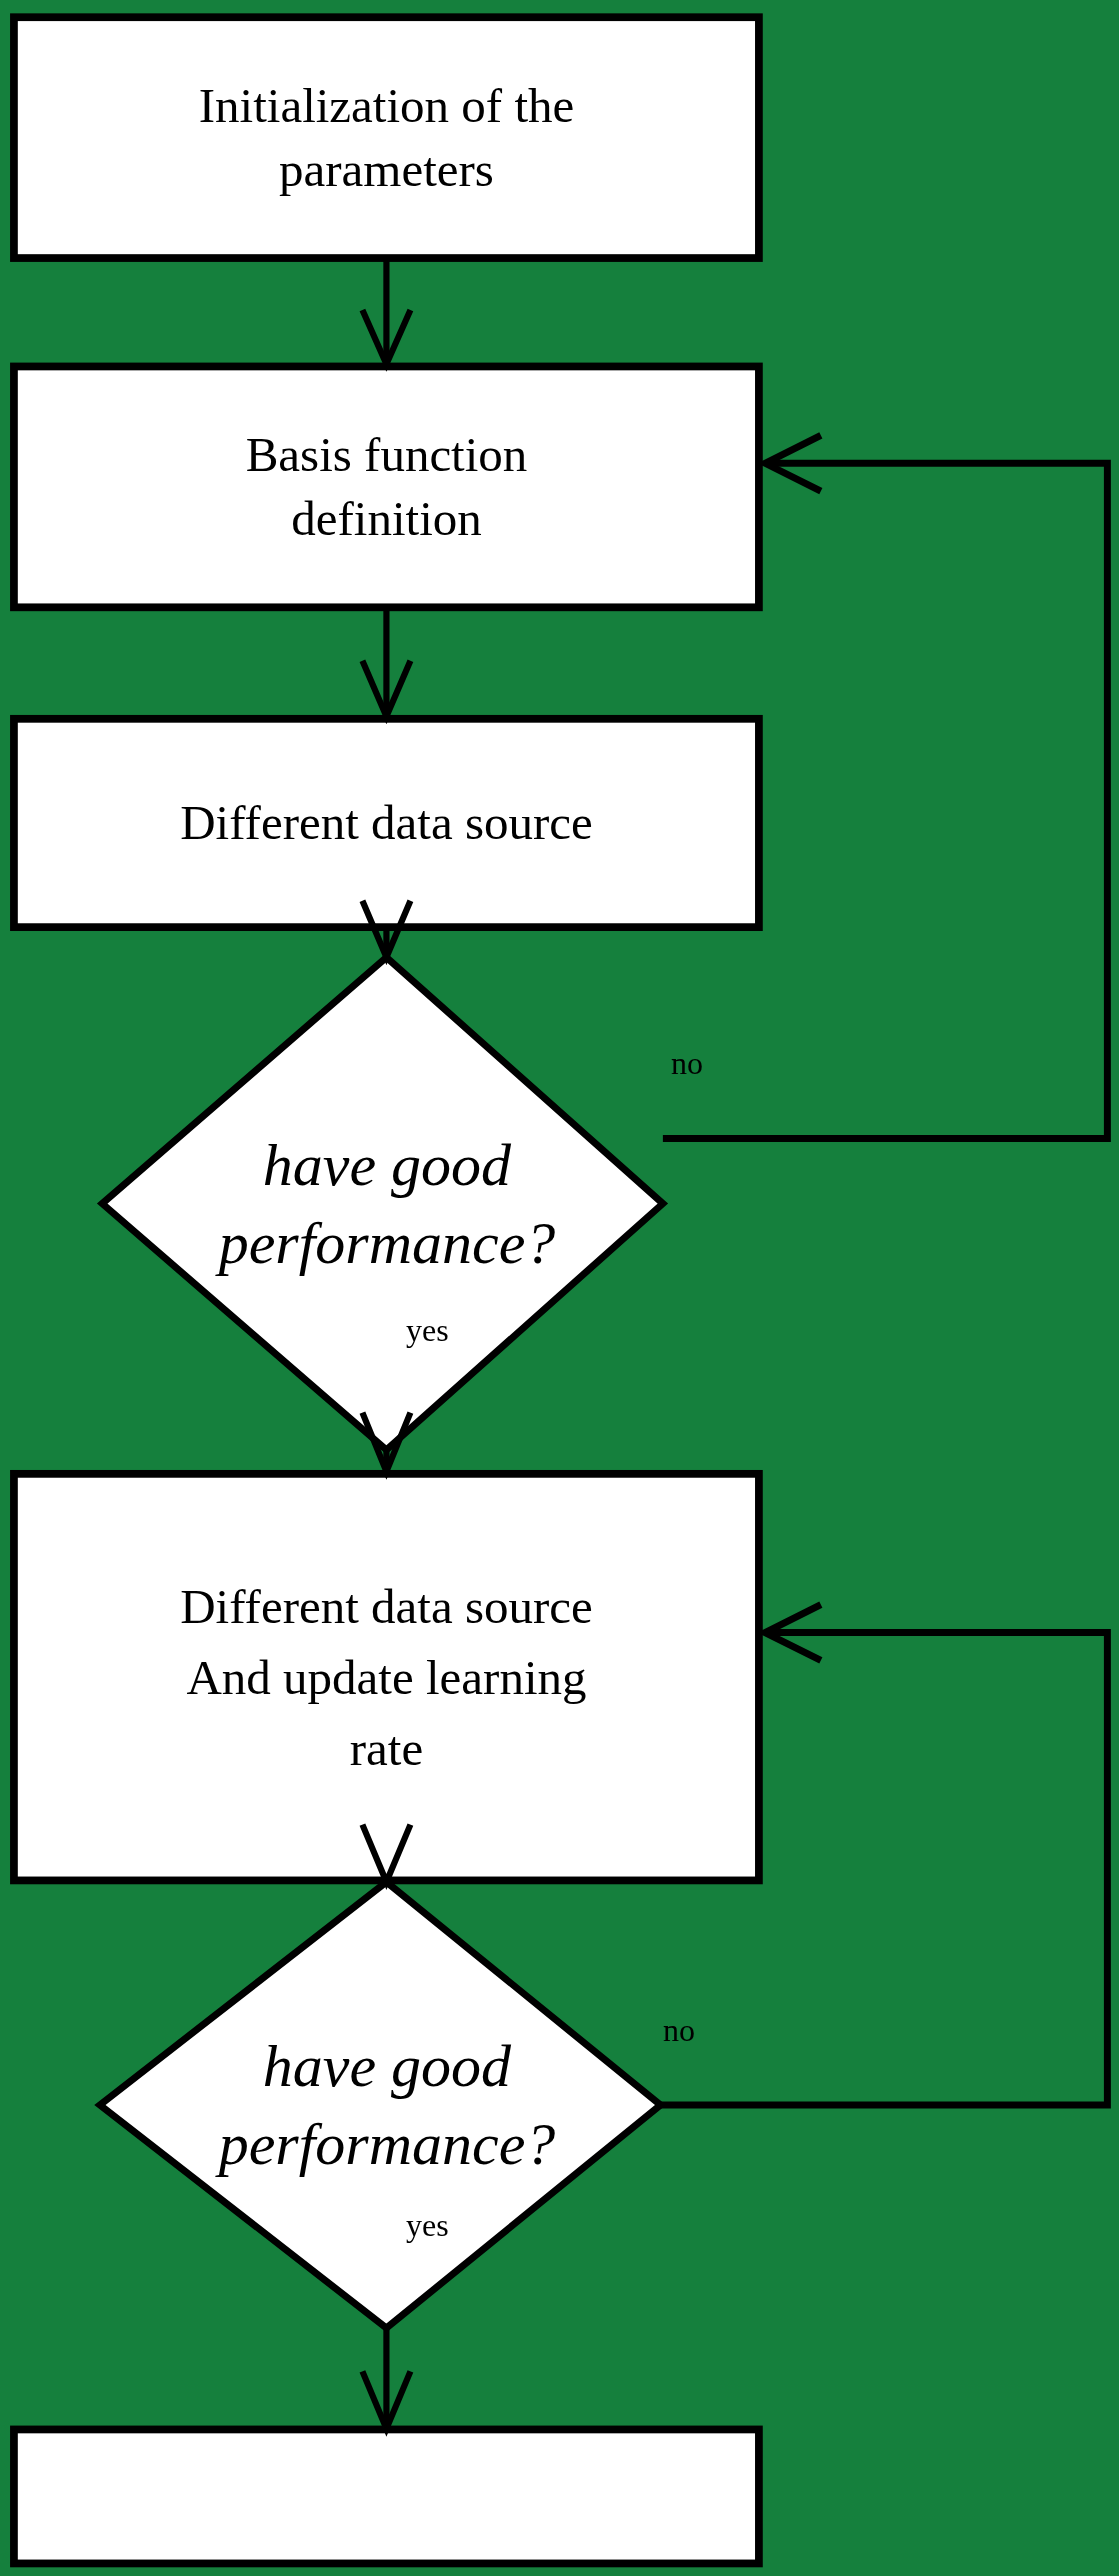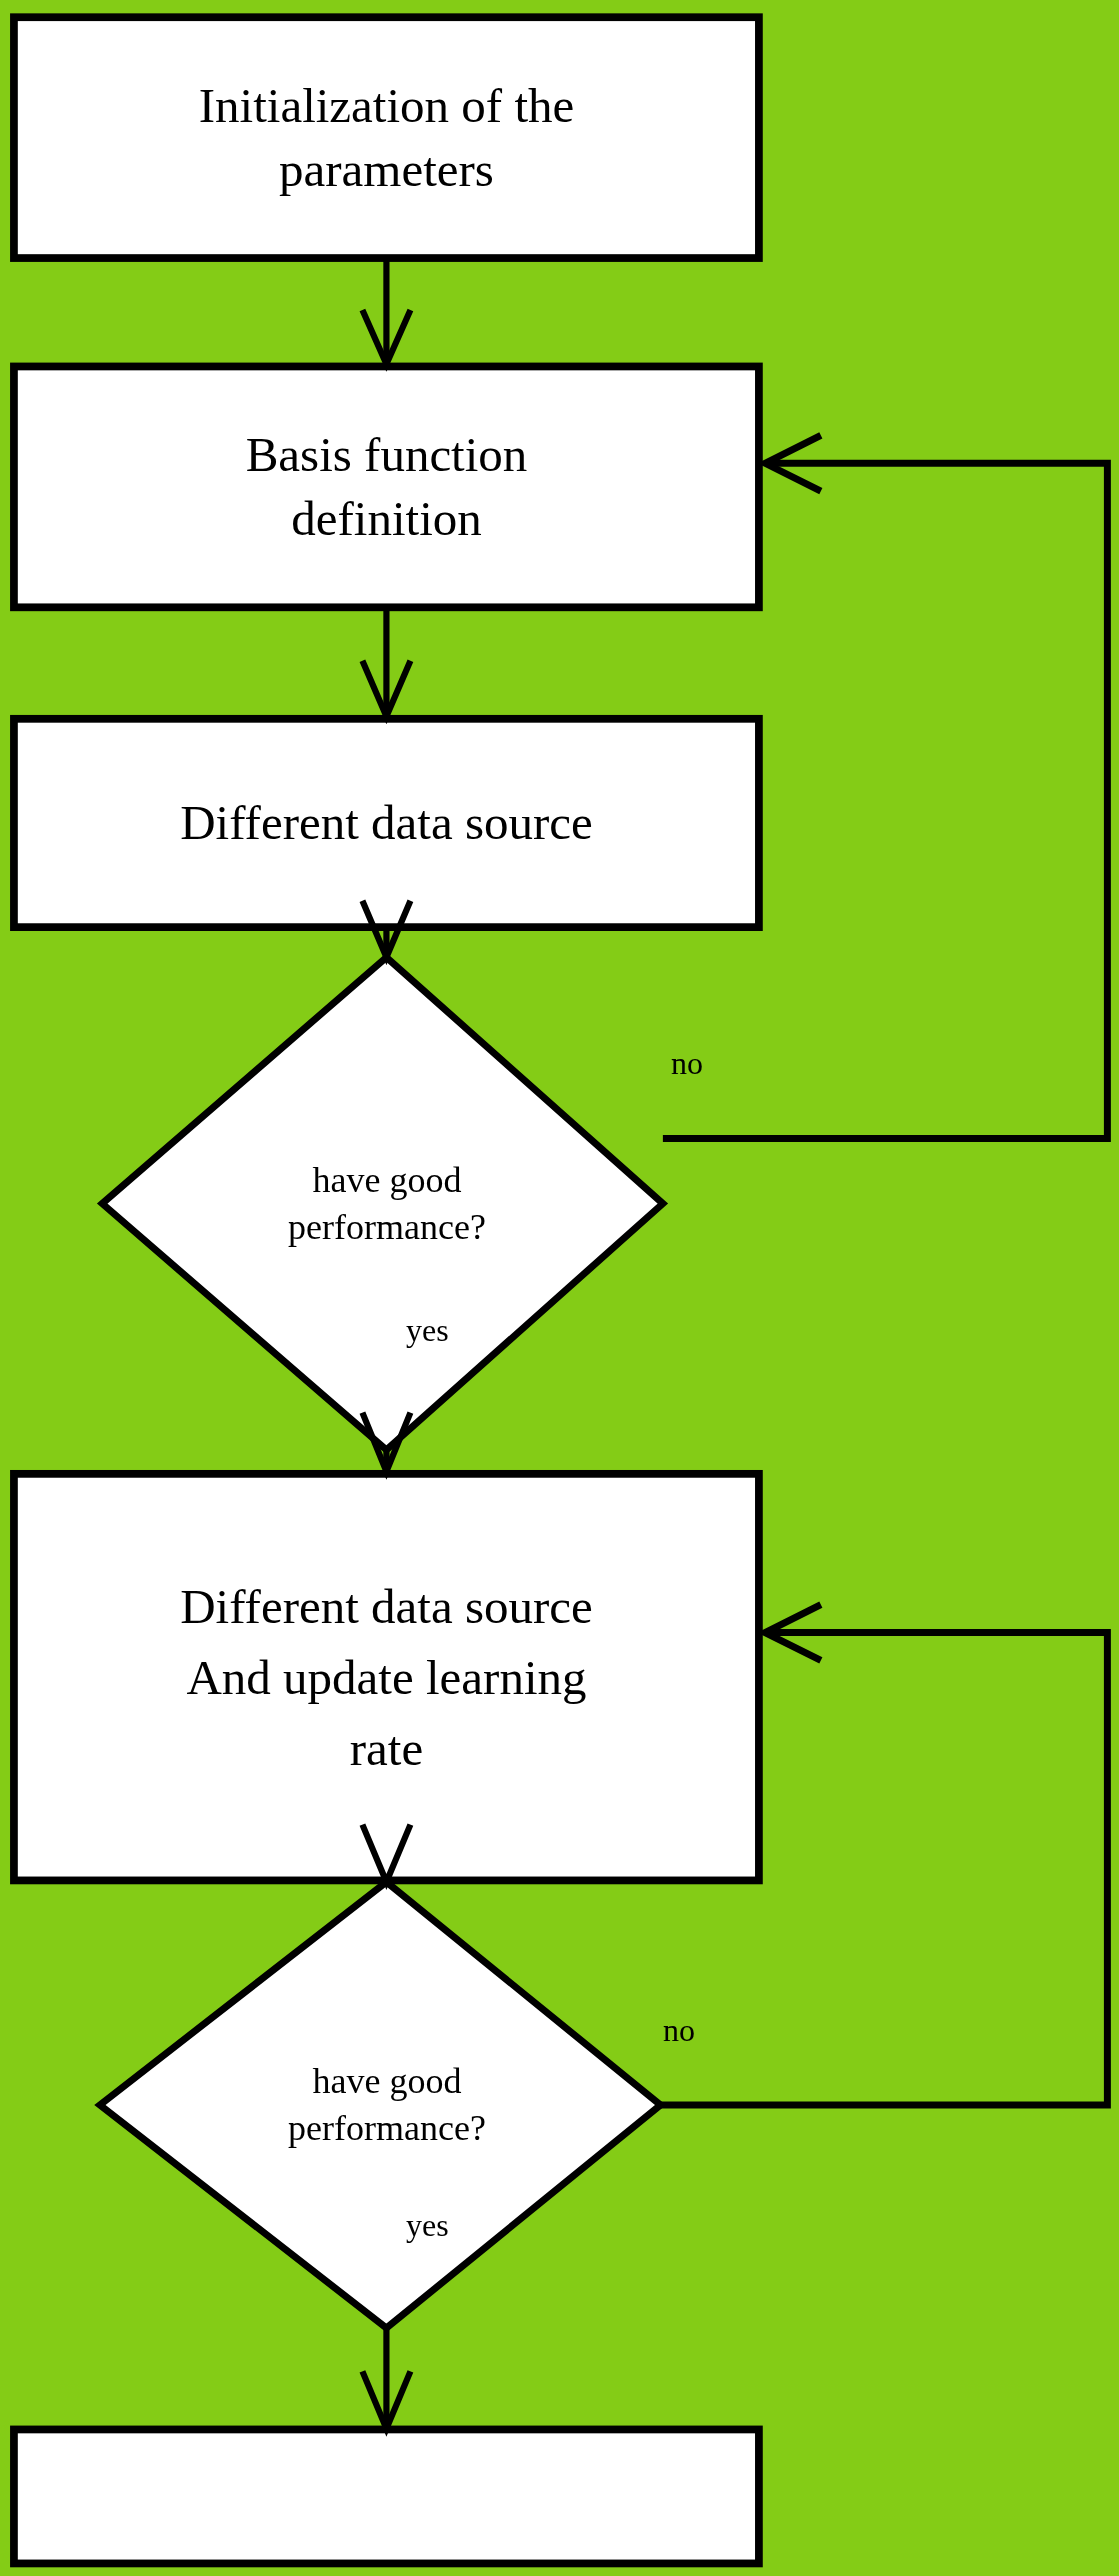--- a/index.html
+++ b/index.html
@@ -9,21 +9,21 @@
     background: #ffffff;
   }
   body {
     font-family: "Liberation Serif", "DejaVu Serif", serif;
     color: #000000;
   }
   #flowchart-root {
     position: relative;
     width: 1119px;
     height: 2576px;
-    background: #84cc16;
+    background: #15803d;
     overflow: hidden;
   }
   #flow-svg {
     position: absolute;
     left: 0;
     top: 0;
     width: 1119px;
     height: 2576px;
   }
   .node-label {
@@ -34,21 +34,22 @@
     text-align: center;
     line-height: 1.30;
     color: #000000;
     white-space: pre-line;
     pointer-events: none;
   }
   .box-label {
     font-size: 49px;
   }
   .diamond-label {
-    font-size: 36px;
+    font-size: 60px;
+    font-style: italic;
   }
   .edge-label {
     position: absolute;
     font-size: 32px;
     color: #000000;
     line-height: 1;
   }
 </style>
 </head>
 <body>

